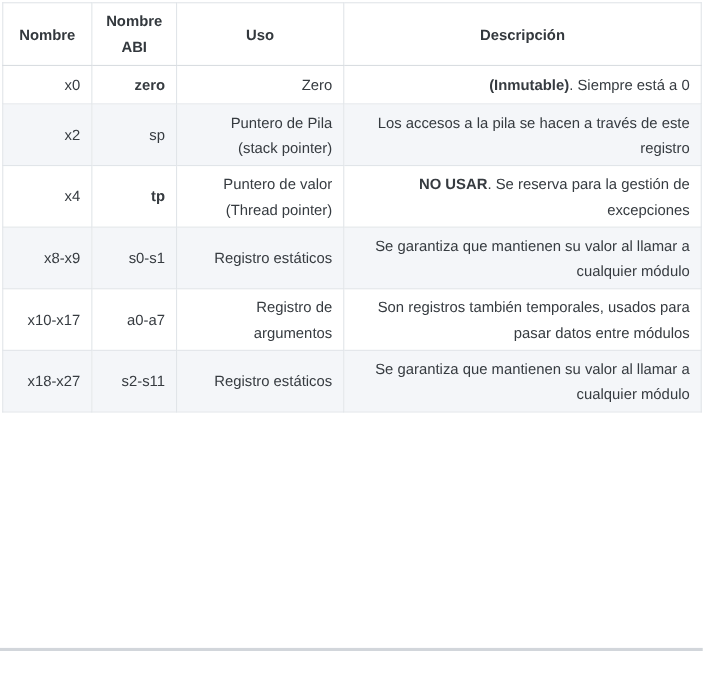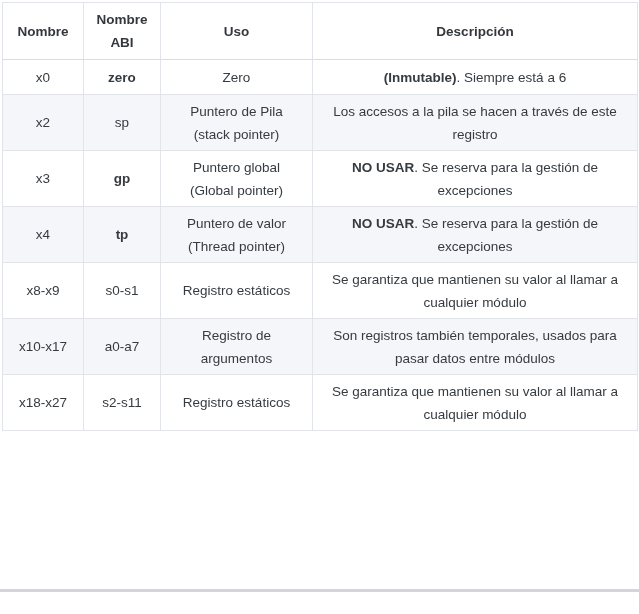--- a/index.html
+++ b/index.html
@@ -33,21 +33,21 @@
     overflow: hidden;
   }
   .registers thead th {
     font-weight: bold;
     text-align: center;
     padding: 4px 6px;
     border-bottom: 1px solid #d9dde1;
     color: #33383d;
   }
   .registers tbody td {
-    text-align: center;
+    text-align: right;
     white-space: pre-line;
   }
   .registers tbody tr:nth-child(even) {
     background: #f4f6f9;
   }
   tr.row-header { height: 57px; }
   tr.row-short  { height: 35px; }
   tr.row-tall   { height: 56px; }
   .bold { font-weight: bold; }
   .bottom-edge {
@@ -76,37 +76,29 @@
         <th>Nombre ABI</th>
         <th>Uso</th>
         <th>Descripción</th>
       </tr>
     </thead>
     <tbody>
         <tr class="row-short">
           <td>x0</td>
           <td class="bold">zero</td>
           <td>Zero</td>
-          <td><span class="bold">(Inmutable)</span><span>. Siempre está a 6</span></td>
+          <td><span class="bold">(Inmutable)</span><span>. Siempre está a 0</span></td>
         </tr>
         <tr class="row-tall">
           <td>x2</td>
           <td>sp</td>
           <td>Puntero de Pila
 (stack pointer)</td>
           <td><span>Los accesos a la pila se hacen a través de este
 registro</span></td>
-        </tr>
-        <tr class="row-tall">
-          <td>x3</td>
-          <td class="bold">gp</td>
-          <td>Puntero global
-(Global pointer)</td>
-          <td><span class="bold">NO USAR</span><span>. Se reserva para la gestión de
-excepciones</span></td>
         </tr>
         <tr class="row-tall">
           <td>x4</td>
           <td class="bold">tp</td>
           <td>Puntero de valor
 (Thread pointer)</td>
           <td><span class="bold">NO USAR</span><span>. Se reserva para la gestión de
 excepciones</span></td>
         </tr>
         <tr class="row-tall">

